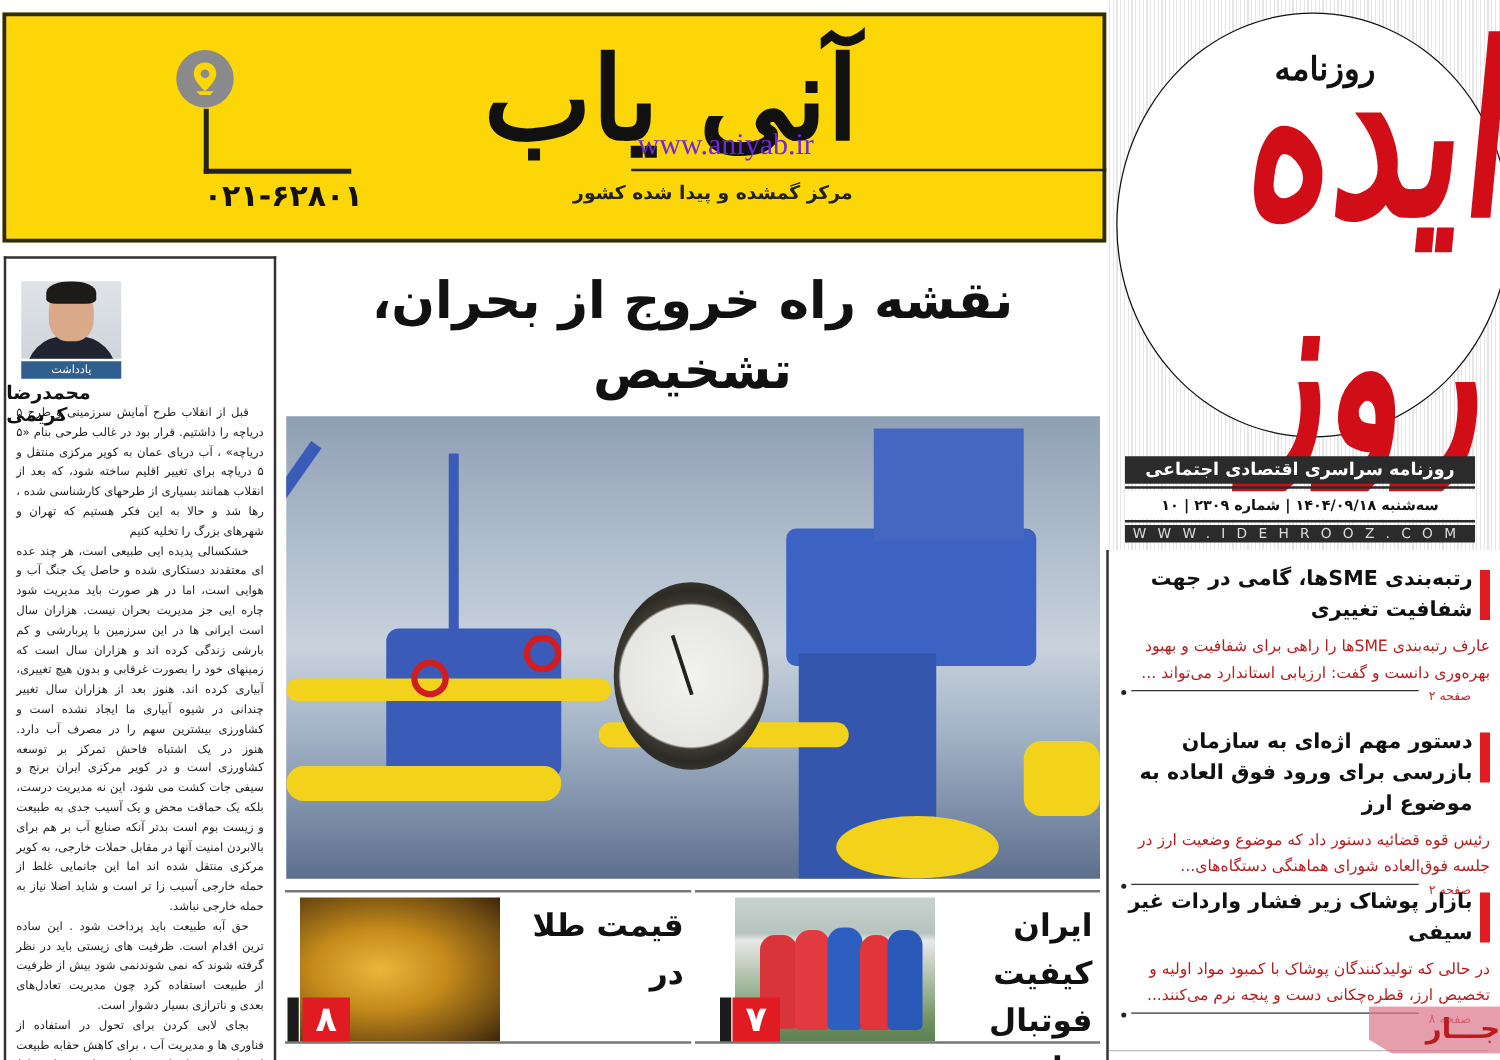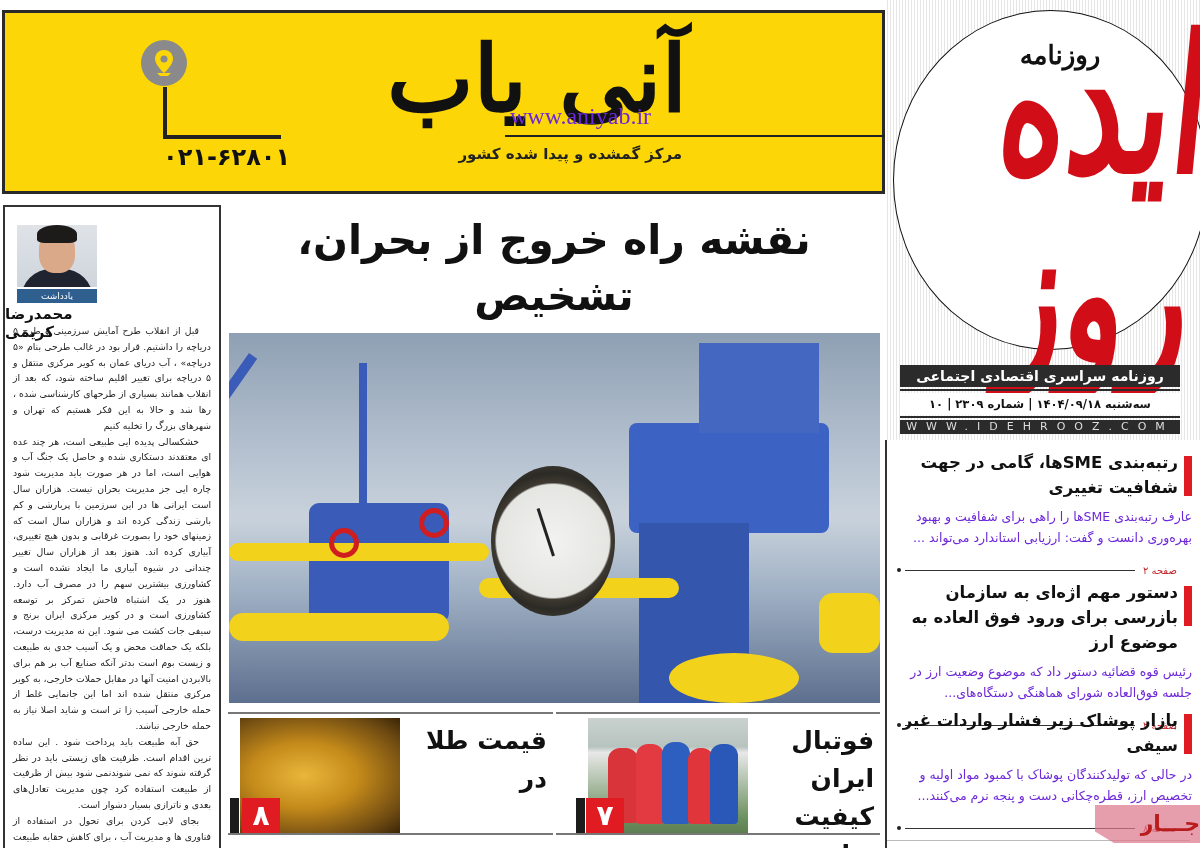--- a/index.html
+++ b/index.html
@@ -126,22 +126,22 @@
   .teaser-foot .numbar { left: 20px; }
   .teaser .ttl {
     position: absolute; right: 6px; top: 10px; width: 140px; font-size: 25px; font-weight: bold; line-height: 38px; text-align: right; color: #111;
   }
 
   
   .newscol { position: absolute; left: 885px; top: 440px; width: 315px; height: 408px; border-left: 2px solid #333; }
   .news { position: absolute; left: 10px; width: 295px; }
   .news .bar { position: absolute; right: 0; top: 6px; width: 8px; height: 40px; background: #e11b22; }
   .news .h { margin-right: 14px; font-size: 16.5px; font-weight: bold; line-height: 25px; text-align: right; color: #111; }
-  .news .b { margin-top: 6px; font-size: 12.5px; line-height: 21px; color: #6d28d9; text-align: right; }
-  .news .foot { margin-top: 16px; display: flex; align-items: center; height: 12px; direction: ltr; }
+  .news .b { margin-top: 6px; font-size: 12.5px; line-height: 21px; color: #b91c1c; text-align: right; }
+  .news .foot { margin-top: 4px; display: flex; align-items: flex-start; height: 12px; direction: ltr; }
   .news .foot .dot { width: 4px; height: 4px; border-radius: 50%; background: #222; margin-left: 0; }
   .news .foot .line { flex: 1; height: 1px; background: #333; max-width: 230px; order: 2; margin-left: 4px; }
   .news .foot .pg { order: 3; margin-left: 8px; font-size: 10px; color: #c0262c; direction: rtl; }
   .bottom-rule { position: absolute; left: 0; right: 10px; top: 400px; height: 1px; background: #bbb; }
   .watermark {
     position: absolute; left: 1095px; top: 805px; width: 105px; height: 38px; background: rgba(222, 120, 140, 0.72);
     color: #b91c1c; font-size: 22px; font-weight: bold; text-align: right; line-height: 38px;
     clip-path: polygon(0 0, 100% 0, 100% 100%, 18% 100%, 0 70%);
   }
 </style>
@@ -232,22 +232,22 @@
   <div class="thumb">
     <div style="position:absolute;left:20px;top:30px;width:30px;height:75px;background:#d9343a;border-radius:12px 12px 4px 4px;"></div>
     <div style="position:absolute;left:48px;top:26px;width:28px;height:80px;background:#e23a40;border-radius:12px 12px 4px 4px;"></div>
     <div style="position:absolute;left:74px;top:24px;width:28px;height:82px;background:#2d5fc1;border-radius:12px 12px 4px 4px;"></div>
     <div style="position:absolute;left:100px;top:30px;width:26px;height:76px;background:#e0353b;border-radius:12px 12px 4px 4px;"></div>
     <div style="position:absolute;left:122px;top:26px;width:28px;height:80px;background:#2a58b8;border-radius:12px 12px 4px 4px;"></div>
   </div>
   <div class="numbar"></div>
   <div class="num">۷</div>
   <div class="ttl">
+    <div>ایران کیفیت</div>
     <div>فوتبال</div>
-    <div>ایران کیفیت</div>
     <div>ندارد</div>
   </div>
   <div class="bot-rule"></div>
 </div>
 
 <div class="newscol">
   <div class="news" style="top:10px;">
     <div class="bar"></div>
     <div class="h">رتبه‌بندی SMEها، گامی در جهت شفافیت تغییری</div>
     <div class="b">عارف رتبه‌بندی SMEها را راهی برای شفافیت و بهبود بهره‌وری دانست و گفت: ارزیابی استاندارد می‌تواند ...</div>

